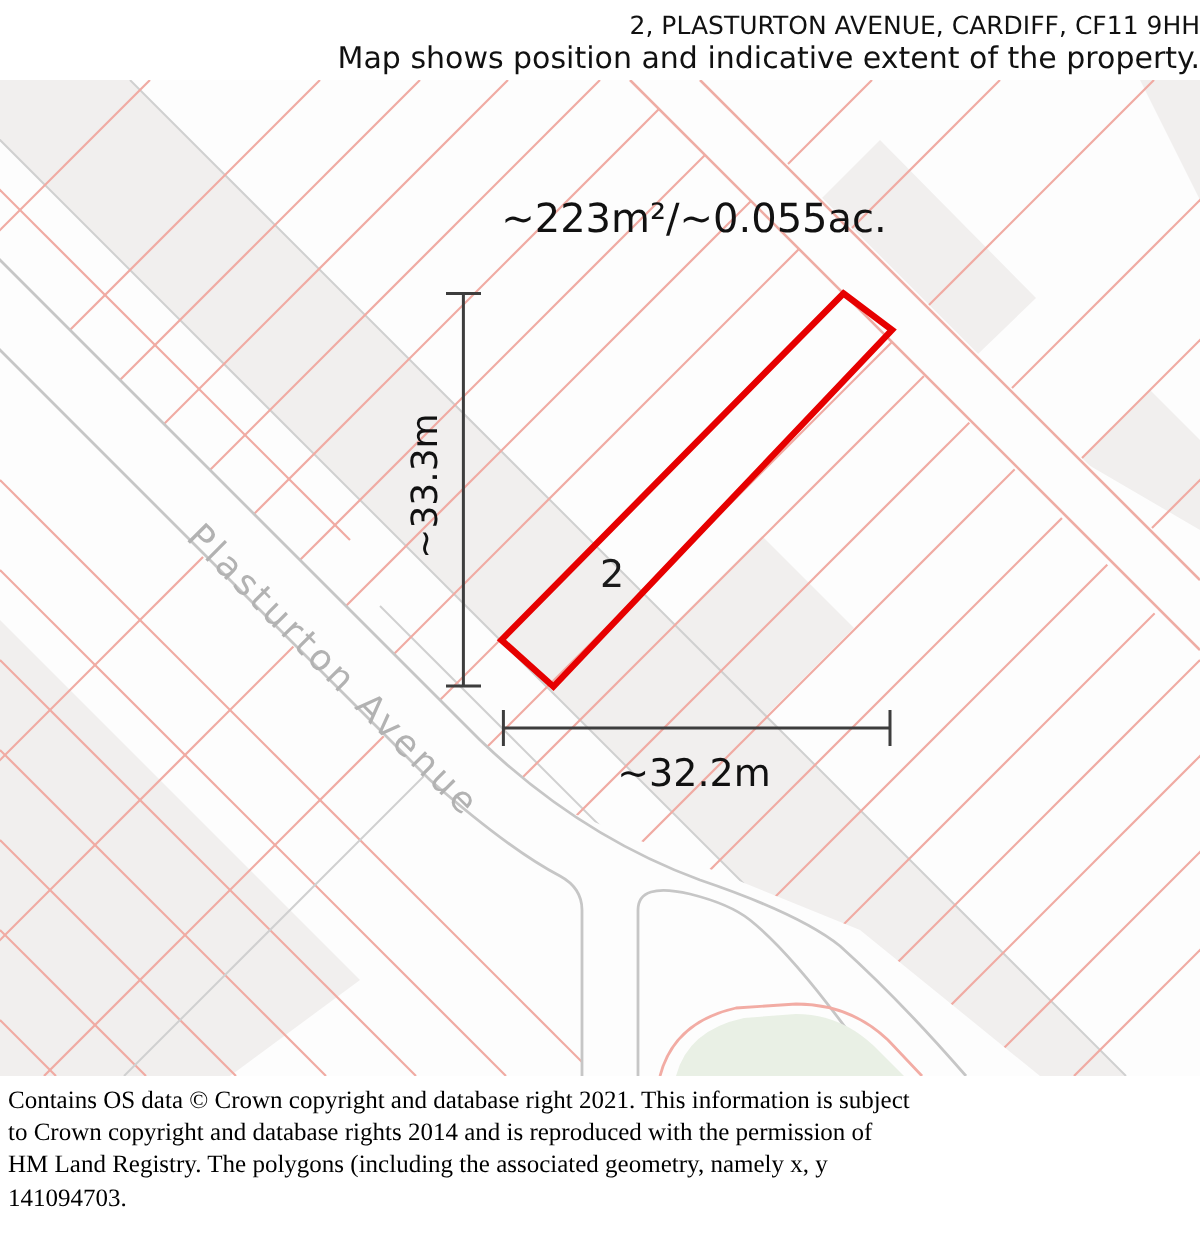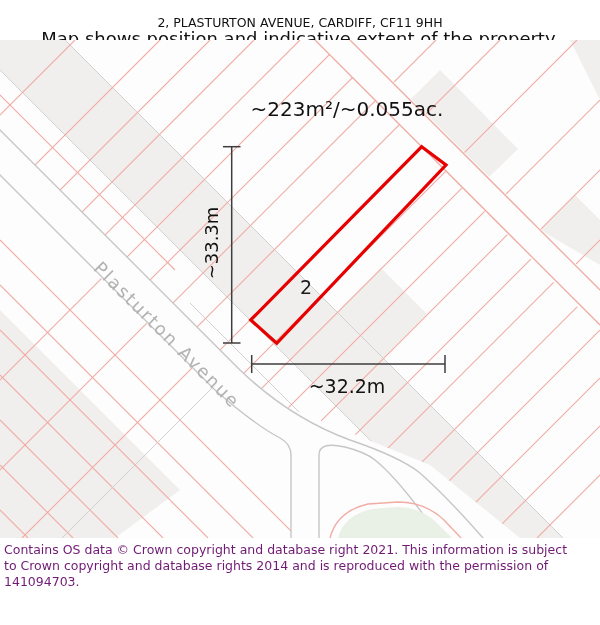--- a/index.html
+++ b/index.html
@@ -1,23 +1,23 @@
 <!DOCTYPE html>
 <html><head>
 <meta charset="utf-8">
 <style>
   html,body{margin:0;padding:0;background:#ffffff;}
   .page{width:600px;height:625px;background:#ffffff;font-family:"DejaVu Sans",sans-serif;color:#111;overflow:hidden;}
-  .header{height:40px;text-align:center;padding-top:15px;box-sizing:border-box;}
+  .header{height:40px;text-align:right;padding-top:5px;box-sizing:border-box;}
   .header .title{font-size:12.5px;line-height:16px;color:#111;}
-  .header .subtitle{font-size:18px;line-height:16px;color:#111;}
+  .header .subtitle{font-size:15px;line-height:16px;color:#111;}
   .map-wrap{width:600px;height:498px;position:relative;background:#fdfdfd;}
   svg{display:block;}
   .footer{padding:4px 4px 0 4px;}
-  .footer div{font-size:12.5px;line-height:16.2px;color:#701a75;white-space:nowrap;}
+  .footer div{font-size:12.5px;line-height:16.2px;color:#000000;white-space:nowrap;font-family:Liberation Serif, serif;}
 </style>
 </head>
 <body>
 
 <div class="page">
 
   <div class="header">
     <div class="title">2, PLASTURTON AVENUE, CARDIFF, CF11 9HH</div>
     <div class="subtitle">Map shows position and indicative extent of the property.</div>
   </div>
@@ -141,16 +141,17 @@
       </g>
       <text x="212" y="243" dy=".35em" transform="rotate(-90 212 243)" text-anchor="middle" font-size="18" fill="#111">~33.3m</text>
       <text x="347" y="393" text-anchor="middle" font-size="19" fill="#111">~32.2m</text>
       <text x="347" y="116" text-anchor="middle" font-size="20" fill="#111">~223m²/~0.055ac.</text>
     </svg>
   </div>
 
   <div class="footer">
     <div>Contains OS data © Crown copyright and database right 2021. This information is subject</div>
     <div>to Crown copyright and database rights 2014 and is reproduced with the permission of</div>
+    <div>HM Land Registry. The polygons (including the associated geometry, namely x, y</div>
     <div>141094703.</div>
   </div>
 
 </div>
 
 </body></html>

